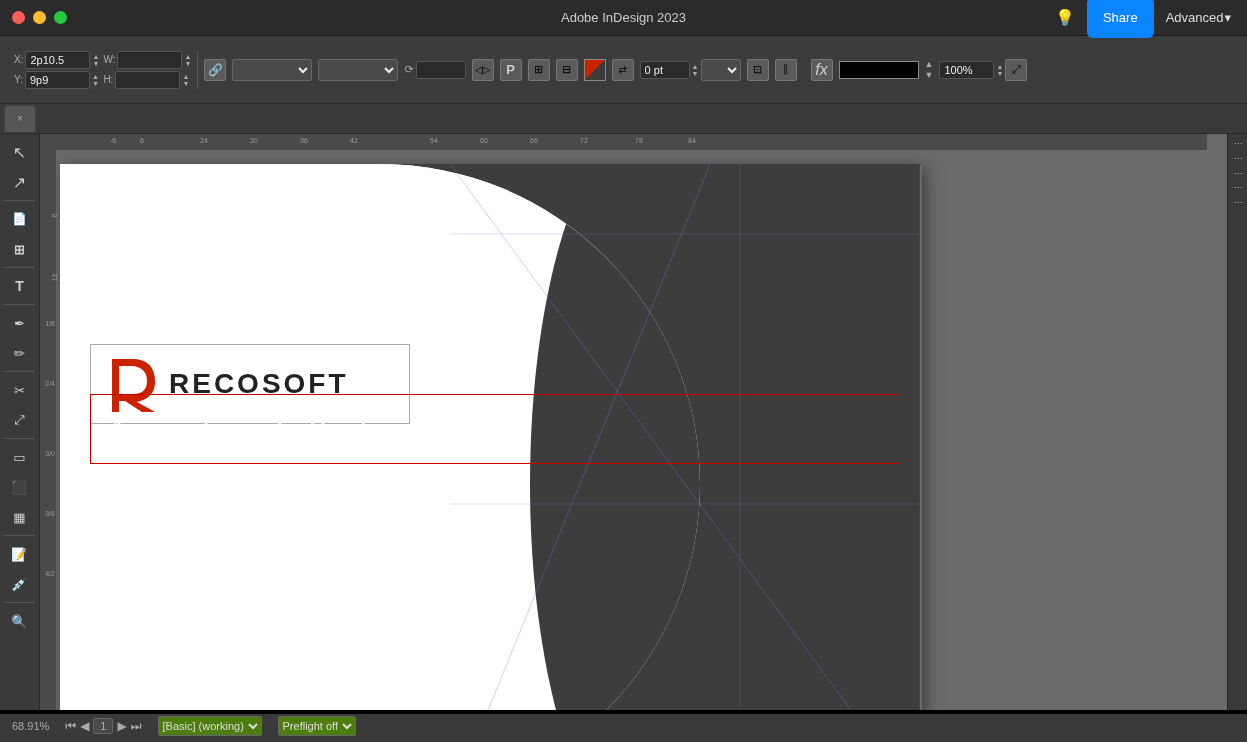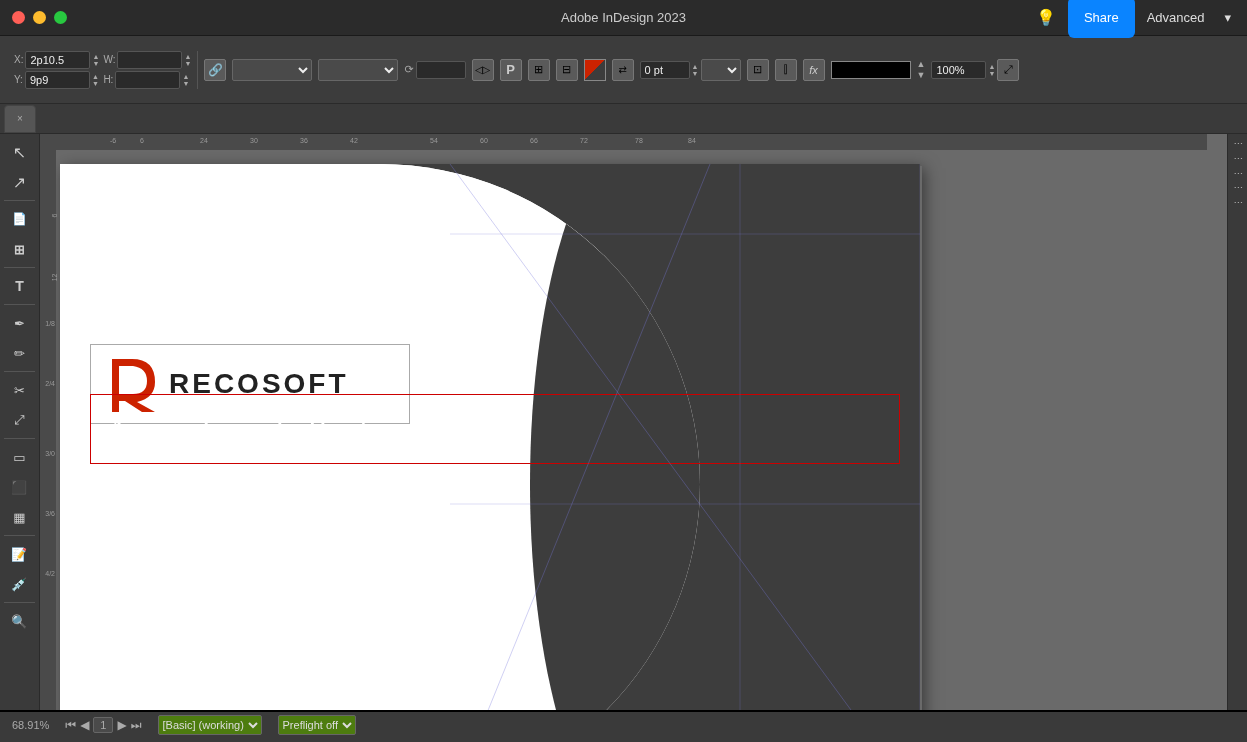--- a/index.html
+++ b/index.html
@@ -17,21 +17,21 @@
     .tl-min { background: #febc2e; }
     .tl-max { background: #28c840; }
     #titlebar-center { position: absolute; left: 50%; transform: translateX(-50%); color: #ccc; font-size: 13px; }
     #titlebar-right { display: flex; align-items: center; gap: 12px; padding-right: 16px; }
     .tb-icon-btn { color: #ccc; font-size: 16px; cursor: pointer; }
     .share-btn {
       background: #0a84ff; color: white; border: none; border-radius: 6px;
       padding: 13px 16px; font-size: 13px; cursor: pointer;
     }
     .advanced-btn {
-      color: #ddd; font-size: 13px; cursor: pointer; display: flex; align-items: center; gap: 20px;
+      color: #ddd; font-size: 13px; cursor: pointer; display: flex; align-items: center; gap: 1px;
     }
 
     
     #toolbar {
       width: 100%; height: 68px; background: #3c3c3c;
       display: flex; align-items: center; padding: 0 8px;
       border-bottom: 1px solid #2a2a2a; gap: 6px;
       flex-wrap: wrap;
     }
     .toolbar-group {
@@ -154,21 +154,21 @@
 
     
     #right-panel {
       width: 20px; background: #3a3a3a; border-left: 1px solid #2a2a2a;
       display: flex; flex-direction: column; align-items: center; padding-top: 8px; gap: 12px;
     }
     .rp-icon { color: #aaa; font-size: 11px; cursor: pointer; writing-mode: vertical-rl; }
 
     
     #statusbar {
-      height: 28px; background: #3a3a3a; border-top: 2px solid #000000;
+      height: 28px; background: #3a3a3a; border-top: 4px solid #000000;
       display: flex; align-items: center; padding: 0 12px; gap: 16px;
       color: #aaa; font-size: 11px;
     }
     .status-item { display: flex; align-items: center; gap: 4px; }
     .status-nav { display: flex; align-items: center; gap: 4px; }
     .nav-btn { color: #aaa; cursor: pointer; font-size: 12px; }
     .status-select {
       background: #4d7c0f; border: 1px solid #666; color: #ddd;
       font-size: 11px; height: 20px; border-radius: 2px;
     }
@@ -272,21 +272,21 @@
     <input class="toolbar-input" value="0 pt" style="width: 50px;">
     <div class="toolbar-stepper">
         <span>▲</span>
         <span>▼</span>
       </div>
     <select class="toolbar-select" style="width:40px;"><option></option></select>
   </div>
 
   <div class="icon-box" style="font-size:11px;">⊡</div>
   <div class="icon-box" style="font-size:11px;">⫿</div>
-  <div class="icon-box" style="font-size:11px; color:#ccc; font-style:italic;">fx</div>
+  <div class="icon-box" style="font-size:16px; color:#ccc; font-style:italic;margin-left:8px;">fx</div>
 
   <div style="display:flex;flex-direction:column;gap:2px;">
     <div class="black-swatch"></div>
   </div>
   <div class="toolbar-stepper" style="gap:2px;">
       <span style="font-size:9px;color:#aaa;">▲</span>
       <span style="font-size:9px;color:#aaa;">▼</span>
     </div>
 
   <div class="toolbar-input-row">

